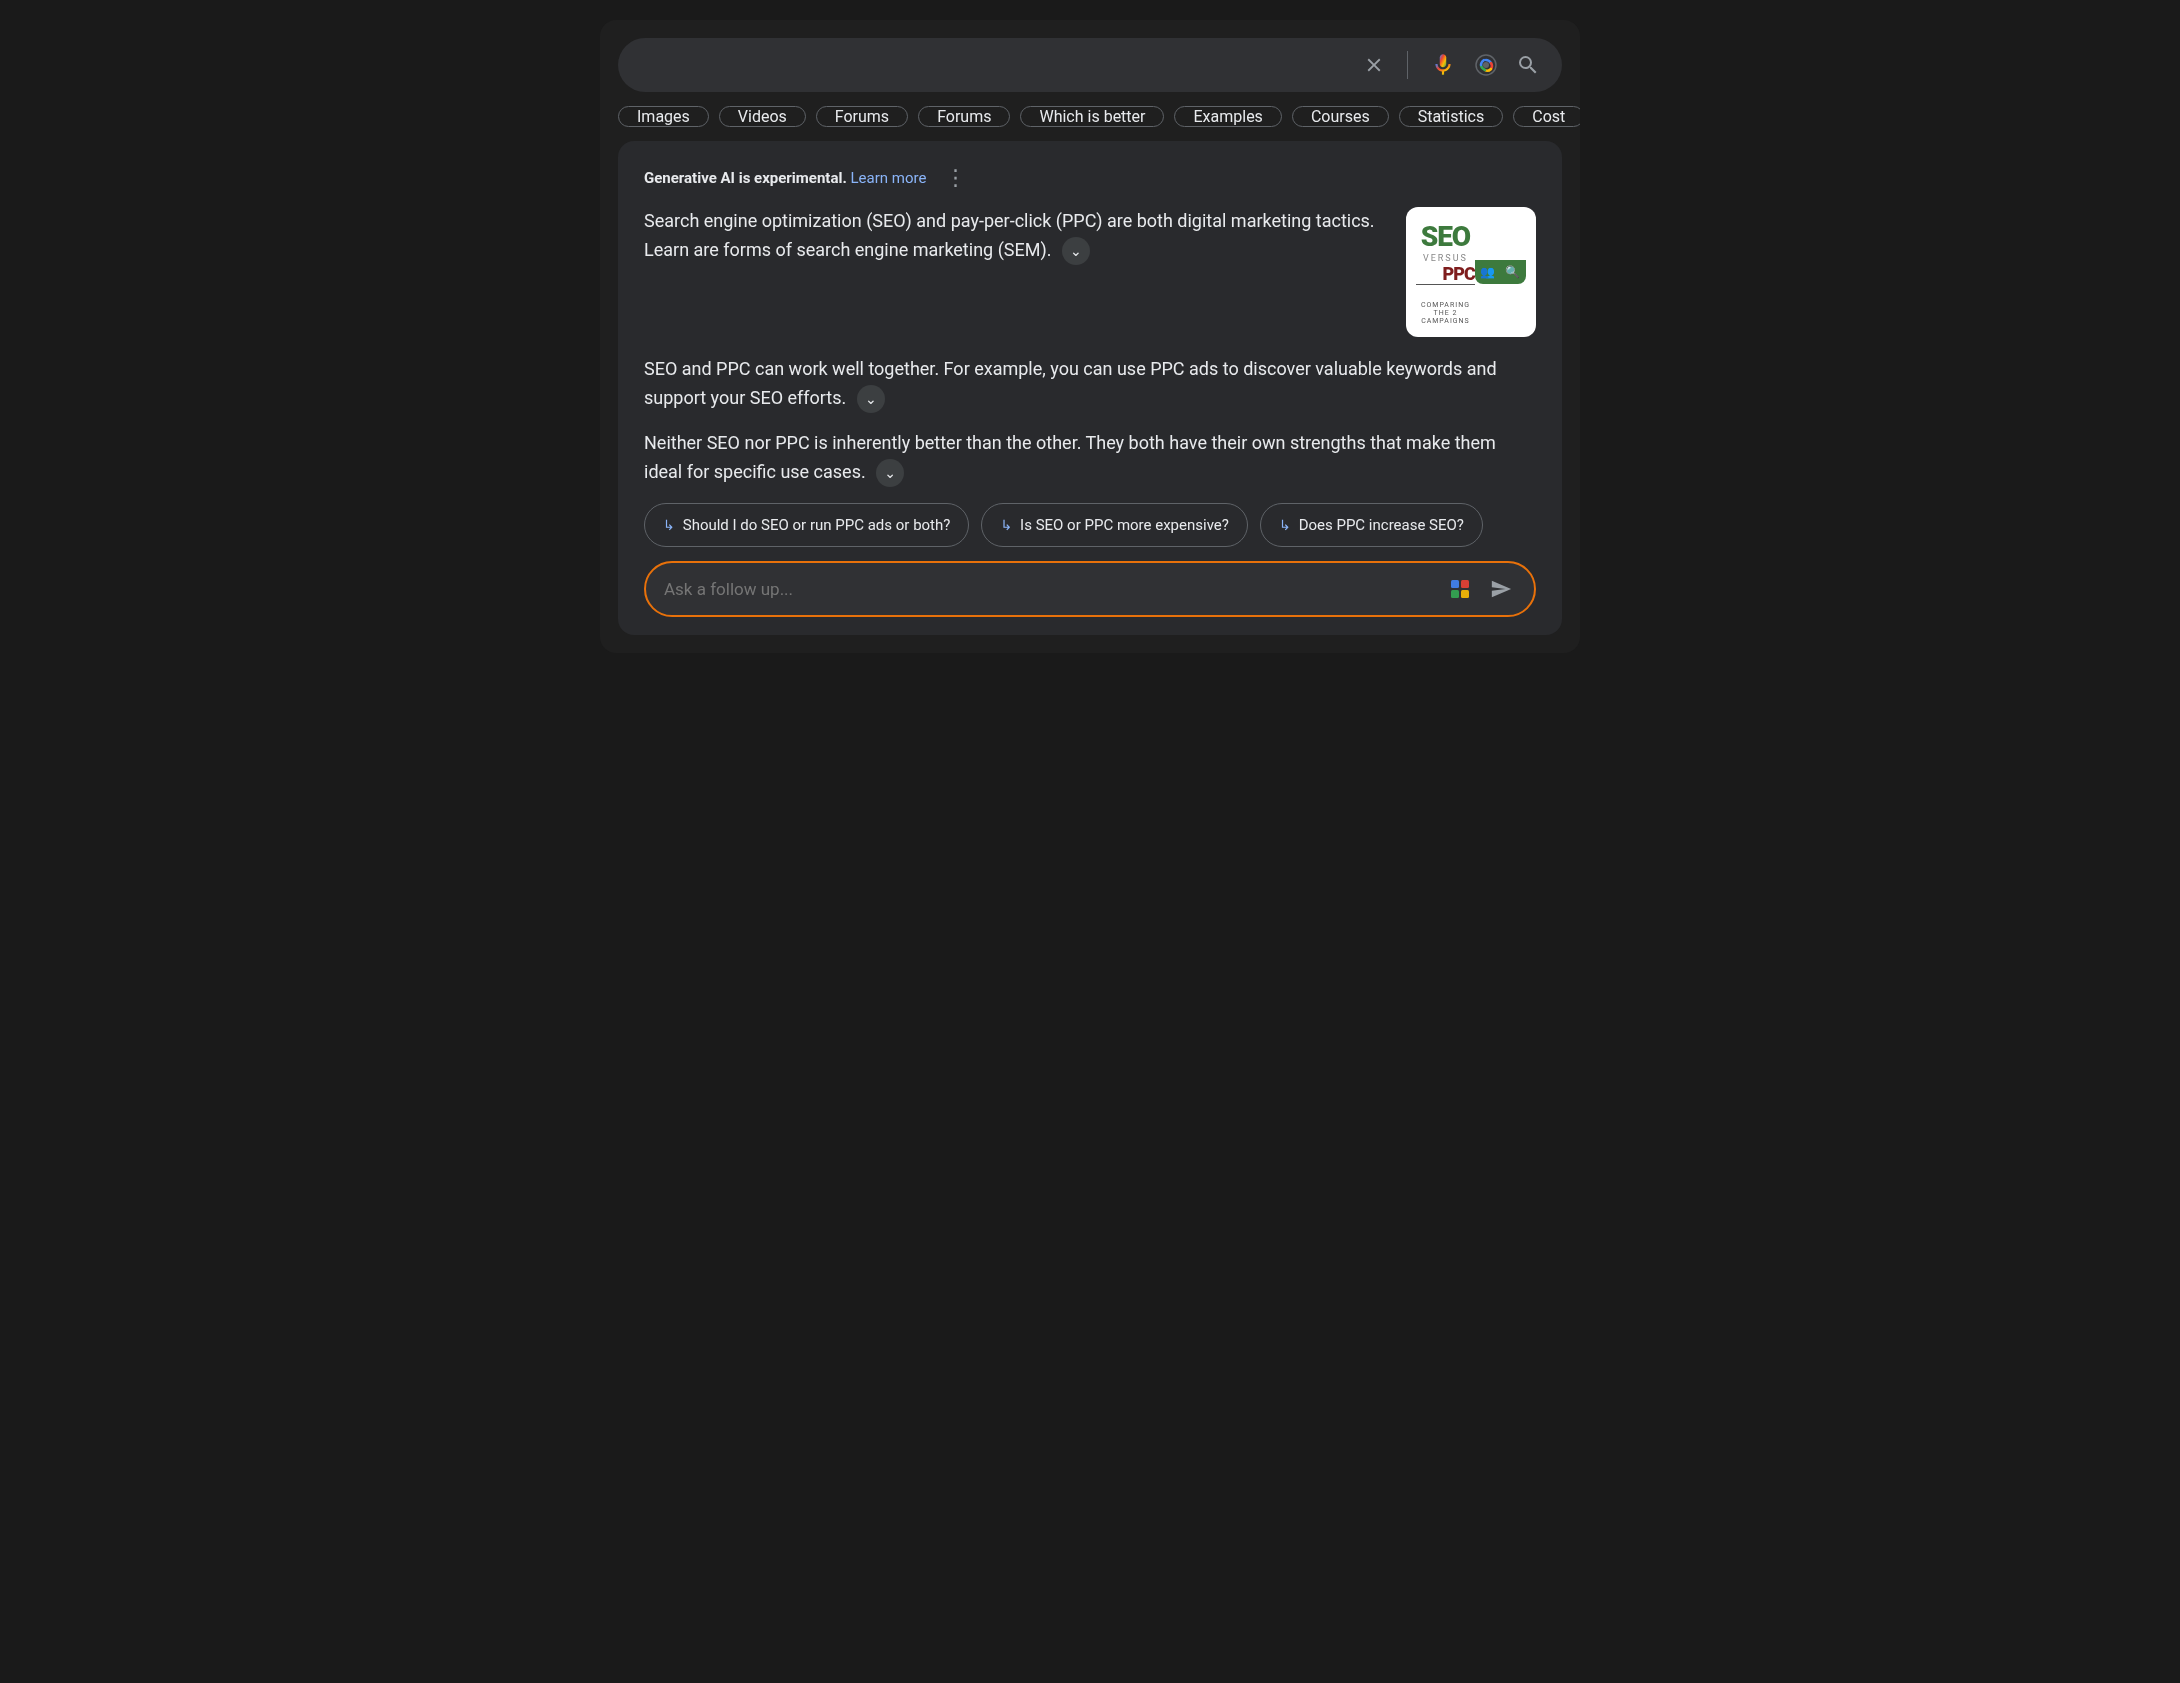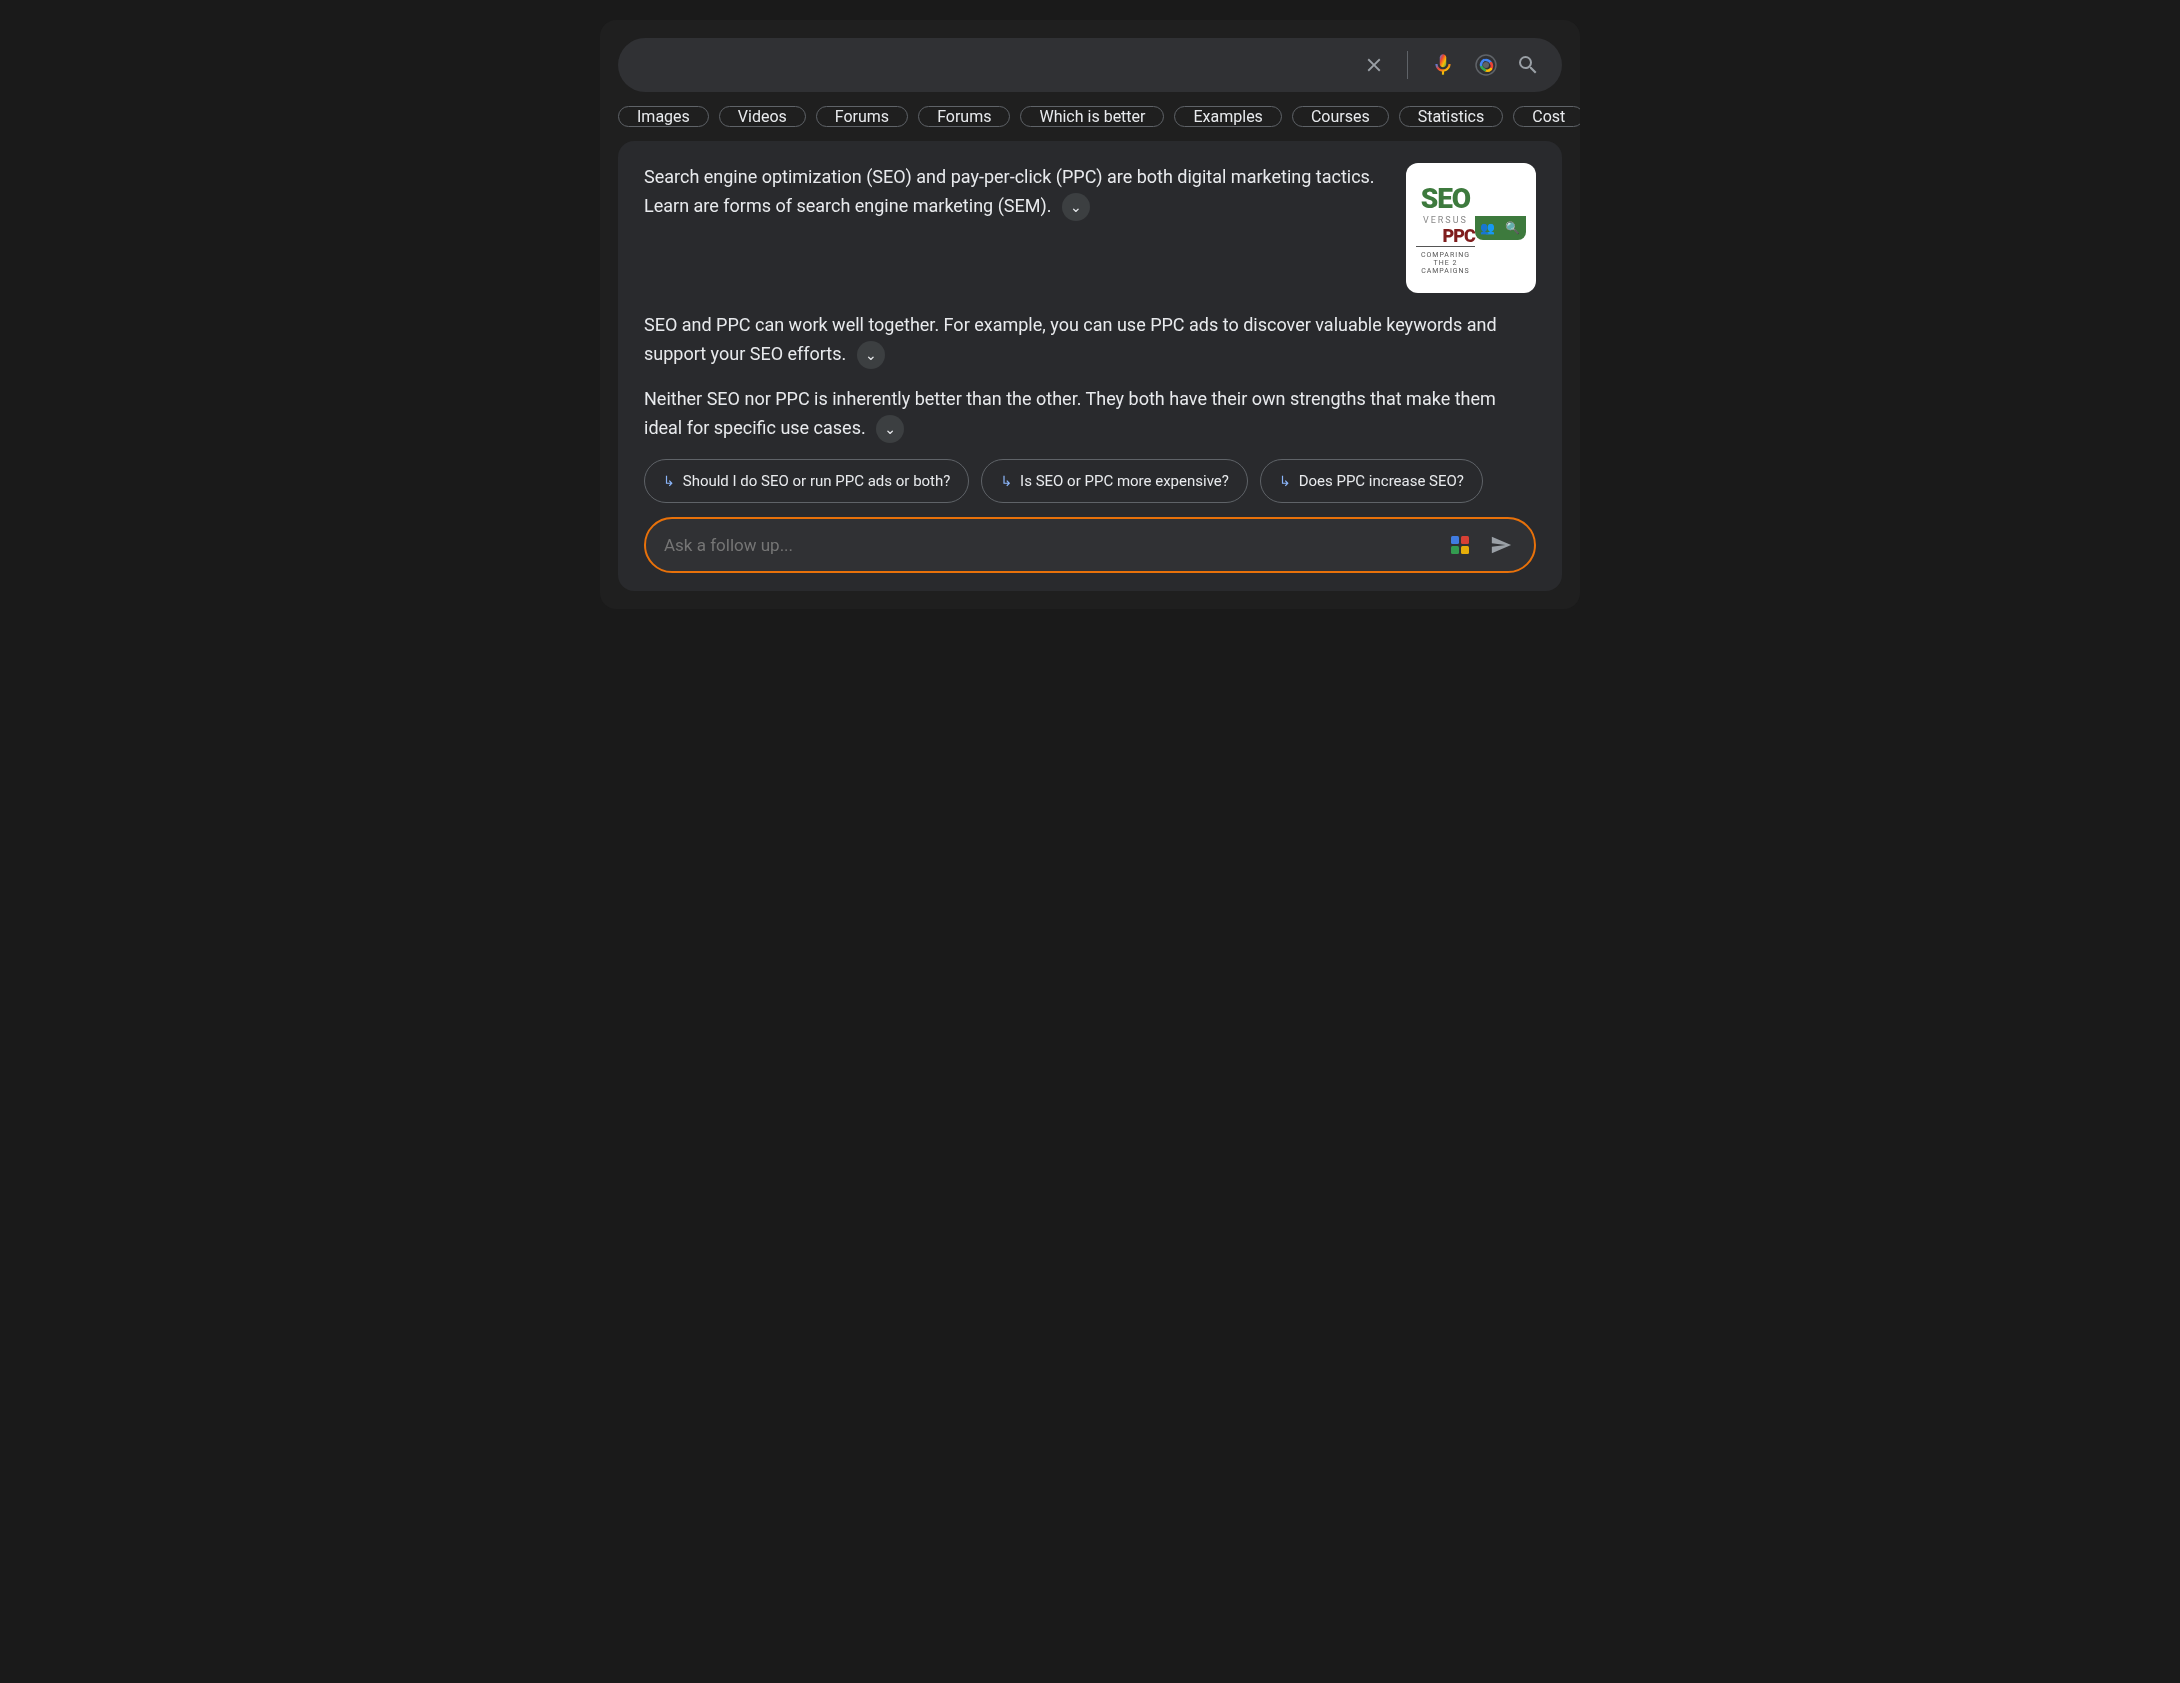--- a/index.html
+++ b/index.html
@@ -201,21 +201,21 @@
       color: #7f1d1d;
       letter-spacing: -1px;
       text-align: right;
     }
     .thumb-comparing {
       font-size: 7px;
       color: #555;
       letter-spacing: 1px;
       text-transform: uppercase;
       border-top: 1px solid #555;
-      padding-top: 4px;
+      padding-top: 16px;
       width: 100%;
       text-align: center;
     }
     .thumb-bottom {
       width: 100%;
       height: 24px;
       background: #3d7a3d;
       border-radius: 0 0 8px 8px;
       display: flex;
       align-items: center;
@@ -374,20 +374,27 @@
     <button class="chip">Forums</button>
     <button class="chip">Which is better</button>
     <button class="chip">Examples</button>
     <button class="chip">Courses</button>
     <button class="chip">Statistics</button>
     <button class="chip">Cost</button>
   </div>
 
   <div class="ai-content">
 
+    <div class="ai-header">
+      <span class="ai-label">
+        <strong>Generative AI is experimental.</strong>
+        <a class="ai-label-link" href="#">Learn more</a>
+      </span>
+      <button class="ai-dots-btn">⋮</button>
+    </div>
 
     <div class="content-block">
       <div class="content-text">
         <p>
           <span>Search engine optimization (SEO) and pay-per-click (PPC) are both digital marketing tactics. Learn are forms of search engine marketing (SEM).</span>
           <button class="expand-btn">⌄</button>
         </p>
       </div>
       <div class="thumbnail">
         <div class="thumbnail-inner">

